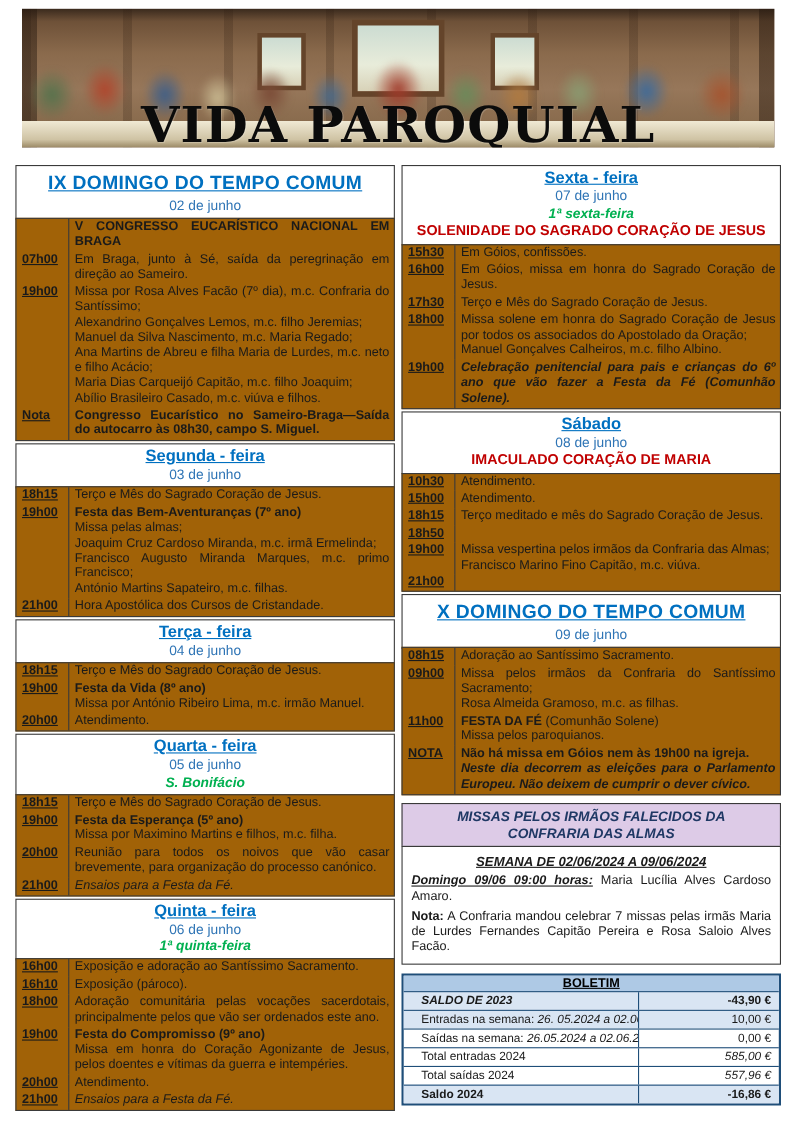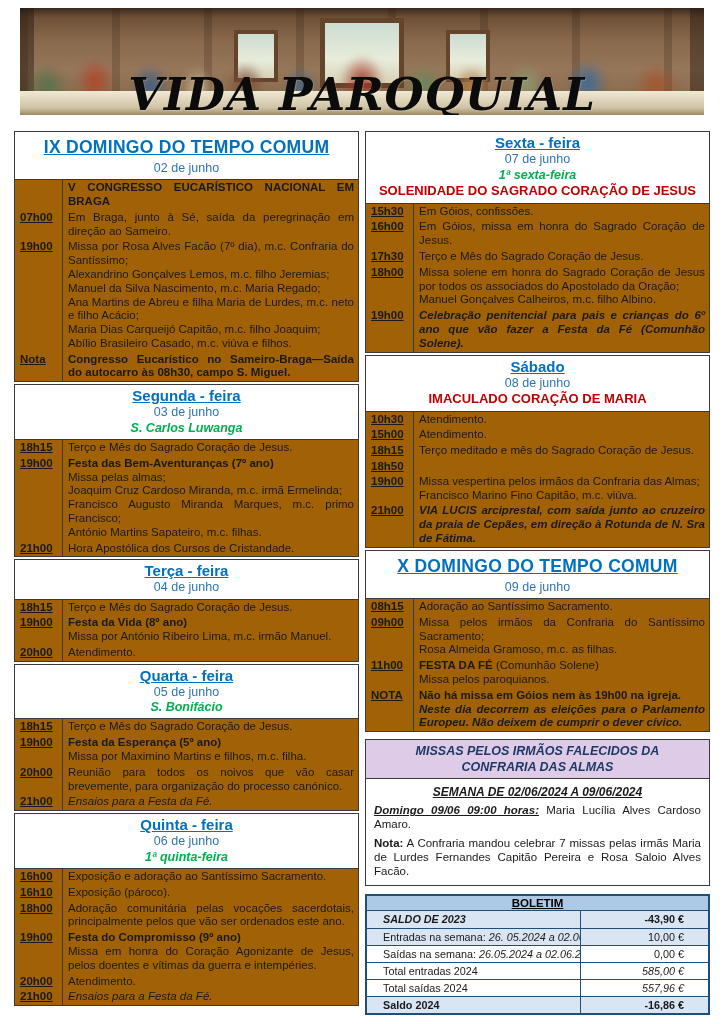--- a/index.html
+++ b/index.html
@@ -15,23 +15,22 @@
     --tblborder:#3a3a3a;
   }
   *{box-sizing:border-box;margin:0;padding:0;}
   html,body{background:#ffffff;}
   body{
     width:724px;height:1024px;overflow:hidden;position:relative;
     font-family:"Liberation Sans", sans-serif;color:#1a1a1a;
   }
   
   .masthead{
-    position:relative;margin:8px 20px 2px 20px;height:107px;overflow:hidden;
+    position:relative;margin:8px 20px 2px 20px;height:126px;overflow:hidden;
     background:linear-gradient(180deg,#3a2a1d 0%,#6e5138 9%,#8a6a4c 32%,#97775a 58%,#8a6c4e 80%,#7a5f45 100%);
-    font-style:italic;
   }
   .m-stripes{position:absolute;inset:0;
     background:
       linear-gradient(90deg, rgba(35,22,13,.45) 0 14px, transparent 14px 18px),
       linear-gradient(270deg, rgba(35,22,13,.45) 0 14px, transparent 14px 18px),
       repeating-linear-gradient(90deg, rgba(45,28,16,.22) 0 8px, transparent 8px 92px);
   }
   .win{position:absolute;background:linear-gradient(#ccdcd2,#e8ecda 60%,#d8d2b8);border:4px solid #64442a;}
   .win-c{left:calc(50% - 42px);width:84px;height:70px;top:10px;border-width:5px;}
   .win-l{left:calc(50% - 128px);width:44px;height:52px;top:22px;}
@@ -93,21 +92,21 @@
   .banner-body .ln{margin-top:5px;font-size:11.5px;}
   .banner-body .ln:first-child{margin-top:1px;font-size:12px;}
   
   .boletim{border:2px solid var(--bolborder);margin-top:8px;font-size:10.8px;background:#fff;}
   .bol-head{background:var(--bolheadbg);text-align:center;font-weight:bold;
     font-size:11.5px;padding:1px 0;color:#000;}
   .bol-head span{text-decoration:underline;}
   .bol-row{display:flex;border-top:1px solid var(--bolborder);line-height:1.3;}
   .bol-row.shaded{background:var(--bolshade);}
   .bol-label{flex:1;min-width:0;padding:1px 16px;white-space:nowrap;overflow:hidden;}
-  .bol-value{flex:0 0 128px;border-left:1px solid var(--bolborder);text-align:right;padding:1px 24px 1px 4px;}
+  .bol-value{flex:0 0 128px;border-left:1px solid var(--bolborder);text-align:right;padding:1px 7px 1px 4px;}
 </style>
 </head>
 <body>
 
 <div class="masthead">
   <div class="m-stripes"></div>
   <div class="win win-l"></div>
   <div class="win win-c"></div>
   <div class="win win-r"></div>
   <div class="figures"></div>
@@ -151,21 +150,20 @@
             <div class="scontent">
               <p class="ln s-b">Congresso Eucarístico no Sameiro-Braga—Saída do autocarro às 08h30, campo S. Miguel.</p>
             </div>
           </div>
         </div>
       </div>
       <div class="sec">
         <div class="day-header">
           <p class="day-title">Segunda - feira</p>
           <p class="day-date">03 de junho</p>
-          <p class="day-feast">S. Carlos Luwanga</p>
         </div>
         <div class="sched">
           <div class="srow">
             <div class="stime"><span>18h15</span></div>
             <div class="scontent">
               <p class="ln">Terço e Mês do Sagrado Coração de Jesus.</p>
             </div>
           </div>
           <div class="srow">
             <div class="stime"><span>19h00</span></div>
@@ -365,23 +363,20 @@
           </div>
           <div class="srow">
             <div class="stime"><span>19h00</span></div>
             <div class="scontent">
               <p class="ln">Missa vespertina pelos irmãos da Confraria das Almas;</p>
               <p class="ln">Francisco Marino Fino Capitão, m.c. viúva.</p>
             </div>
           </div>
           <div class="srow">
             <div class="stime"><span>21h00</span></div>
-            <div class="scontent">
-              <p class="ln s-bi">VIA LUCIS arciprestal, com saída junto ao cruzeiro da praia de Cepães, em direção à Rotunda de N. Sra de Fátima.</p>
-            </div>
           </div>
         </div>
       </div>
       <div class="sec">
         <div class="day-header">
           <p class="day-title lg">X DOMINGO DO TEMPO COMUM</p>
           <p class="day-date">09 de junho</p>
         </div>
         <div class="sched">
           <div class="srow">

